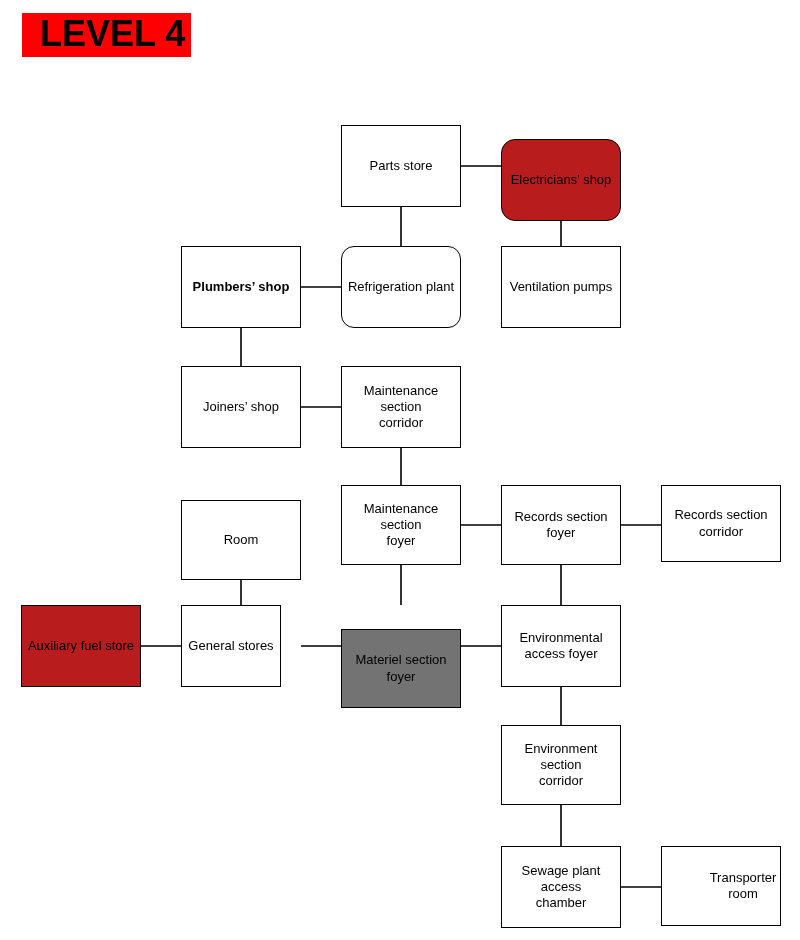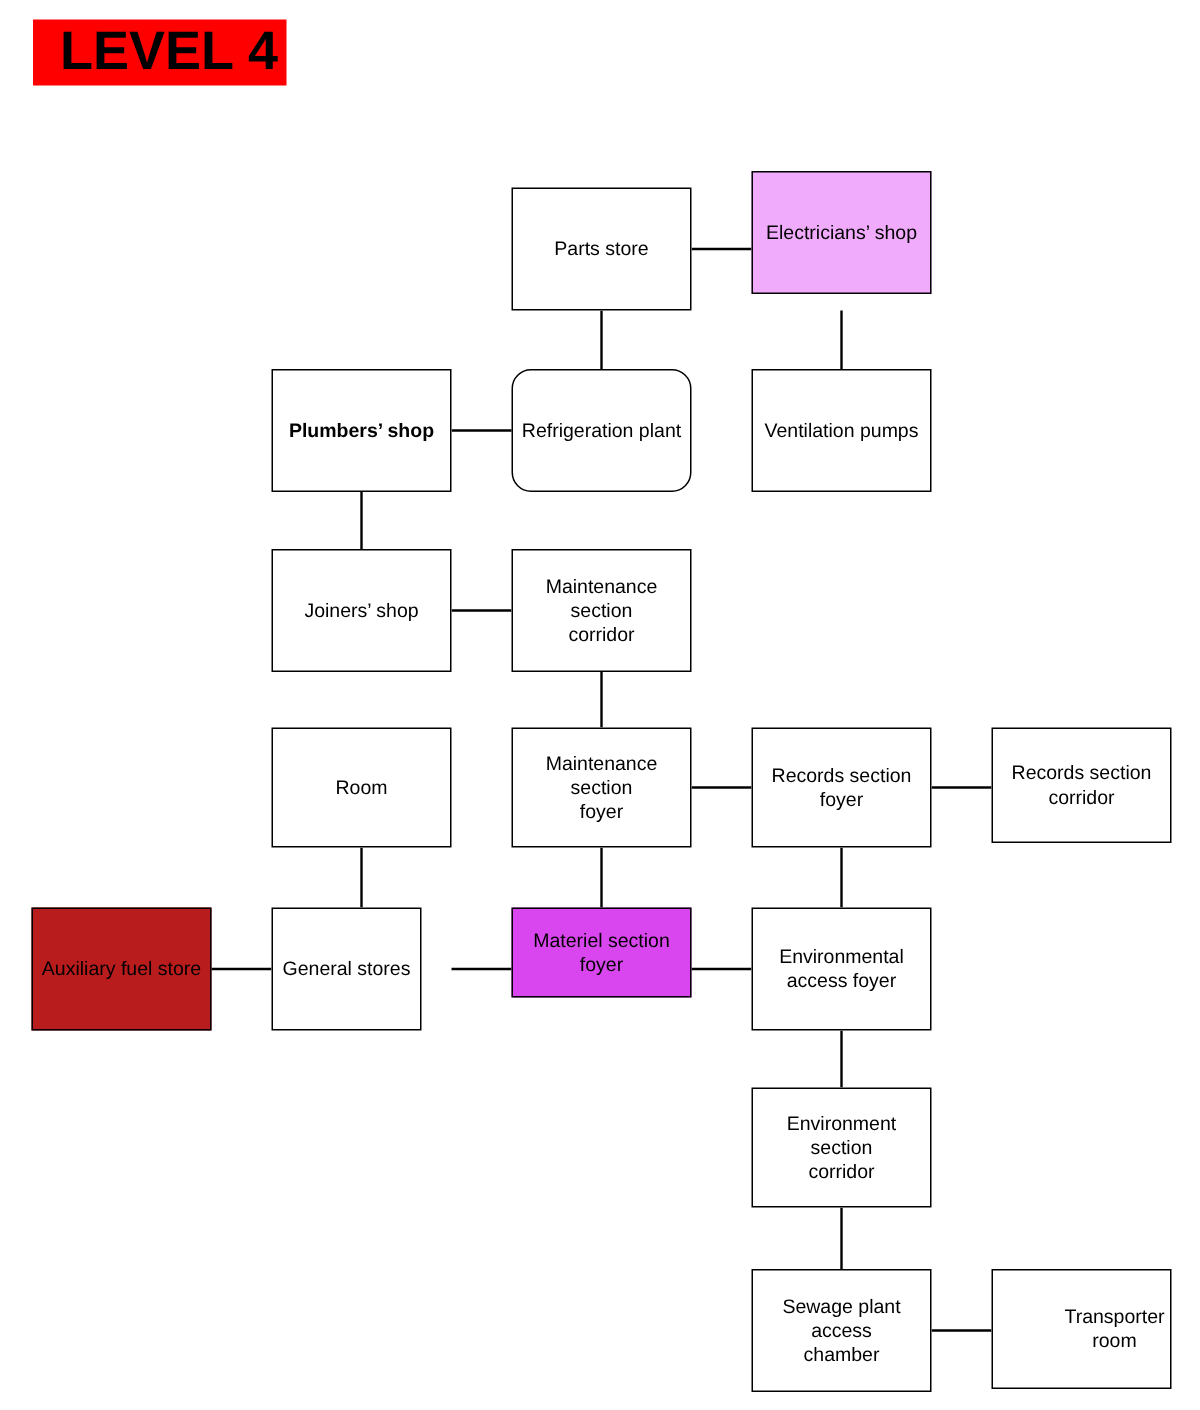--- a/index.html
+++ b/index.html
@@ -82,61 +82,61 @@
       <line x1="561" y1="805" x2="561" y2="846" stroke="#000000" stroke-width="1.6"></line>
       <line x1="621" y1="887" x2="661" y2="887" stroke="#000000" stroke-width="1.6"></line>
     </svg>
 
   <div class="level-title" id="level-title" style="left: 22px; top: 13px; background: rgb(255, 0, 0); color: rgb(0, 0, 0); padding-left: 18px;">LEVEL 4</div>
 
   <div id="node-layer">
       <div class="room-node" style="left: 341px; top: 125px; width: 120px; height: 82px; border-color: rgb(0, 0, 0); background: rgb(255, 255, 255);">
         <span class="room-label">Parts store</span>
       </div>
-      <div class="room-node" style="left: 501px; top: 114px; width: 120px; height: 82px; border-color: rgb(0, 0, 0); background: #f0abfc;">
+      <div class="room-node" style="left: 501px; top: 139px; width: 120px; height: 82px; border-color: rgb(0, 0, 0); background: #b91c1c; border-radius: 14px;">
         <span class="room-label">Electricians’ shop</span>
       </div>
       <div class="room-node" style="left: 181px; top: 246px; width: 120px; height: 82px; border-color: rgb(0, 0, 0); background: rgb(255, 255, 255); font-weight: bold;">
         <span class="room-label">Plumbers’ shop</span>
       </div>
       <div class="room-node" style="left: 341px; top: 246px; width: 120px; height: 82px; border-color: rgb(0, 0, 0); background: rgb(255, 255, 255); border-radius: 13px;">
         <span class="room-label">Refrigeration plant</span>
       </div>
       <div class="room-node" style="left: 501px; top: 246px; width: 120px; height: 82px; border-color: rgb(0, 0, 0); background: rgb(255, 255, 255);">
         <span class="room-label">Ventilation pumps</span>
       </div>
       <div class="room-node" style="left: 181px; top: 366px; width: 120px; height: 82px; border-color: rgb(0, 0, 0); background: rgb(255, 255, 255);">
         <span class="room-label">Joiners’ shop</span>
       </div>
       <div class="room-node" style="left: 341px; top: 366px; width: 120px; height: 82px; border-color: rgb(0, 0, 0); background: rgb(255, 255, 255);">
         <span class="room-label">Maintenance section
 corridor</span>
       </div>
-      <div class="room-node" style="left: 181px; top: 485px; width: 120px; height: 80px; border-color: rgb(0, 0, 0); background: rgb(255, 255, 255);">
+      <div class="room-node" style="left: 181px; top: 500px; width: 120px; height: 80px; border-color: rgb(0, 0, 0); background: rgb(255, 255, 255);">
         <span class="room-label">Room</span>
       </div>
       <div class="room-node" style="left: 341px; top: 485px; width: 120px; height: 80px; border-color: rgb(0, 0, 0); background: rgb(255, 255, 255);">
         <span class="room-label">Maintenance section
 foyer</span>
       </div>
       <div class="room-node" style="left: 501px; top: 485px; width: 120px; height: 80px; border-color: rgb(0, 0, 0); background: rgb(255, 255, 255);">
         <span class="room-label">Records section
 foyer</span>
       </div>
       <div class="room-node" style="left: 661px; top: 485px; width: 120px; height: 77px; border-color: rgb(0, 0, 0); background: rgb(255, 255, 255);">
         <span class="room-label">Records section
 corridor</span>
       </div>
       <div class="room-node" style="left: 21px; top: 605px; width: 120px; height: 82px; border-color: rgb(0, 0, 0); background: #b91c1c;">
         <span class="room-label">Auxiliary fuel store</span>
       </div>
       <div class="room-node" style="left: 181px; top: 605px; width: 100px; height: 82px; border-color: rgb(0, 0, 0); background: rgb(255, 255, 255);">
         <span class="room-label">General stores</span>
       </div>
-      <div class="room-node" style="left: 341px; top: 605px; width: 120px; height: 60px; border-color: rgb(0, 0, 0); background: #d946ef;">
+      <div class="room-node" style="left: 341px; top: 629px; width: 120px; height: 79px; border-color: rgb(0, 0, 0); background: #737373;">
         <span class="room-label">Materiel section foyer</span>
       </div>
       <div class="room-node" style="left: 501px; top: 605px; width: 120px; height: 82px; border-color: rgb(0, 0, 0); background: rgb(255, 255, 255); justify-content: center;">
         <span class="room-label">Environmental
 access foyer</span>
       </div>
       <div class="room-node" style="left: 501px; top: 725px; width: 120px; height: 80px; border-color: rgb(0, 0, 0); background: rgb(255, 255, 255); align-items: center;">
         <span class="room-label">Environment section
 corridor</span>
       </div>

